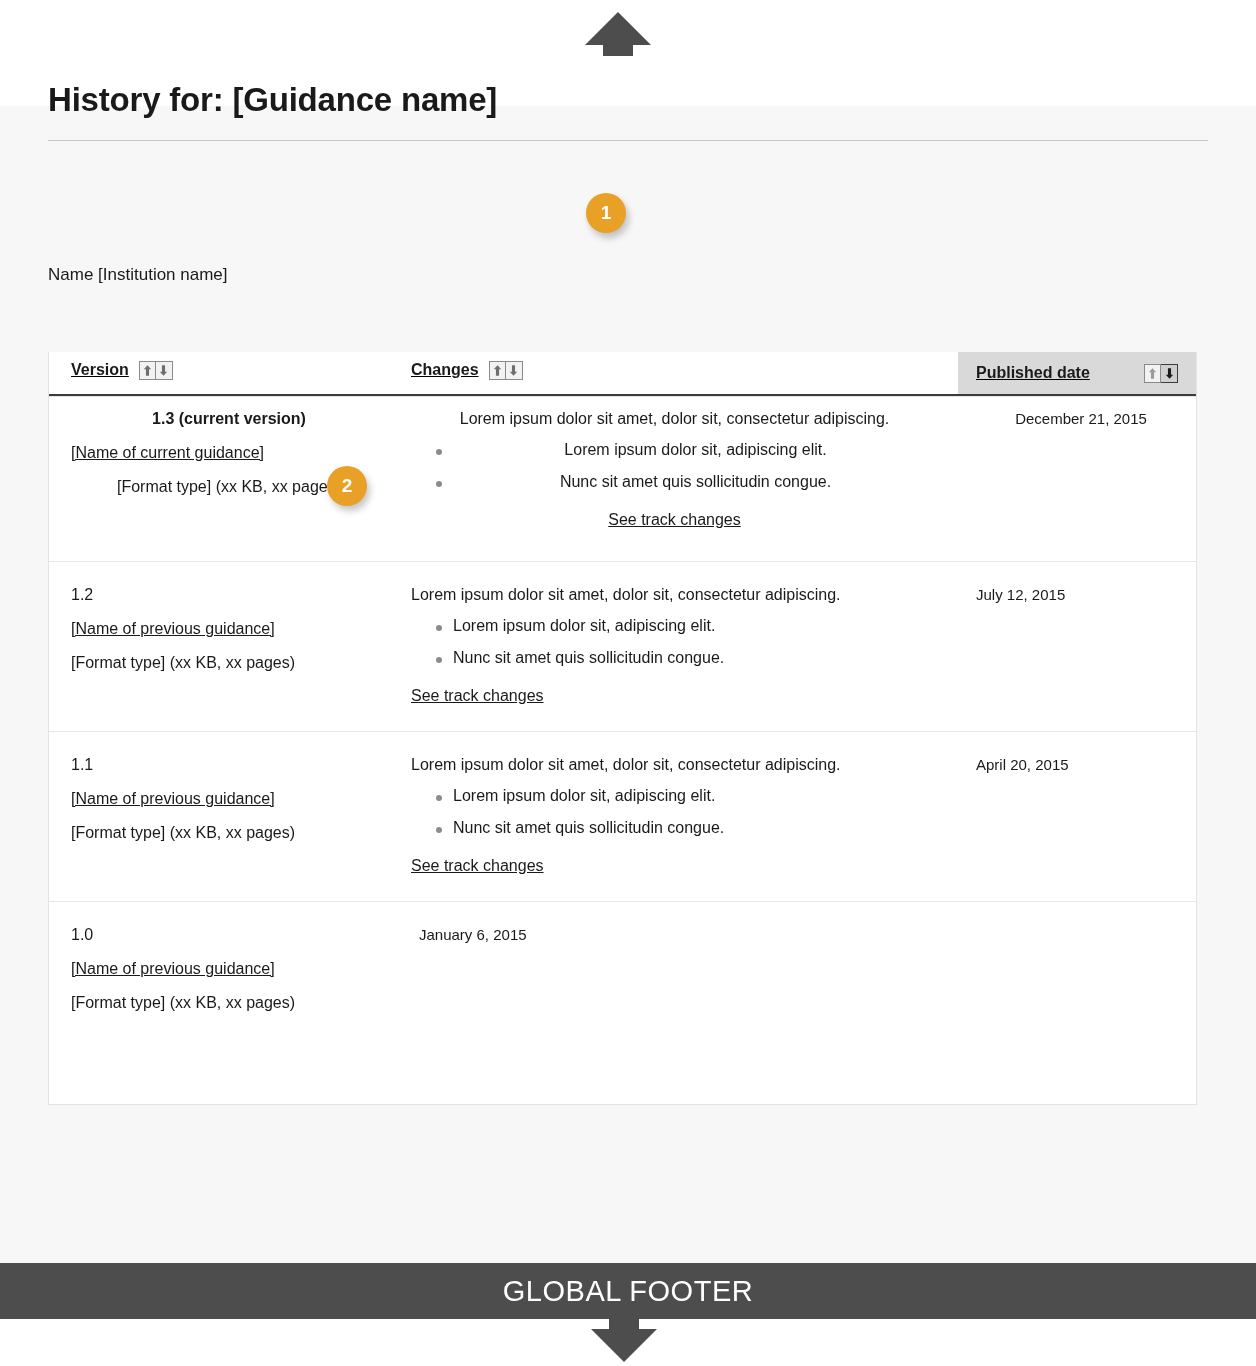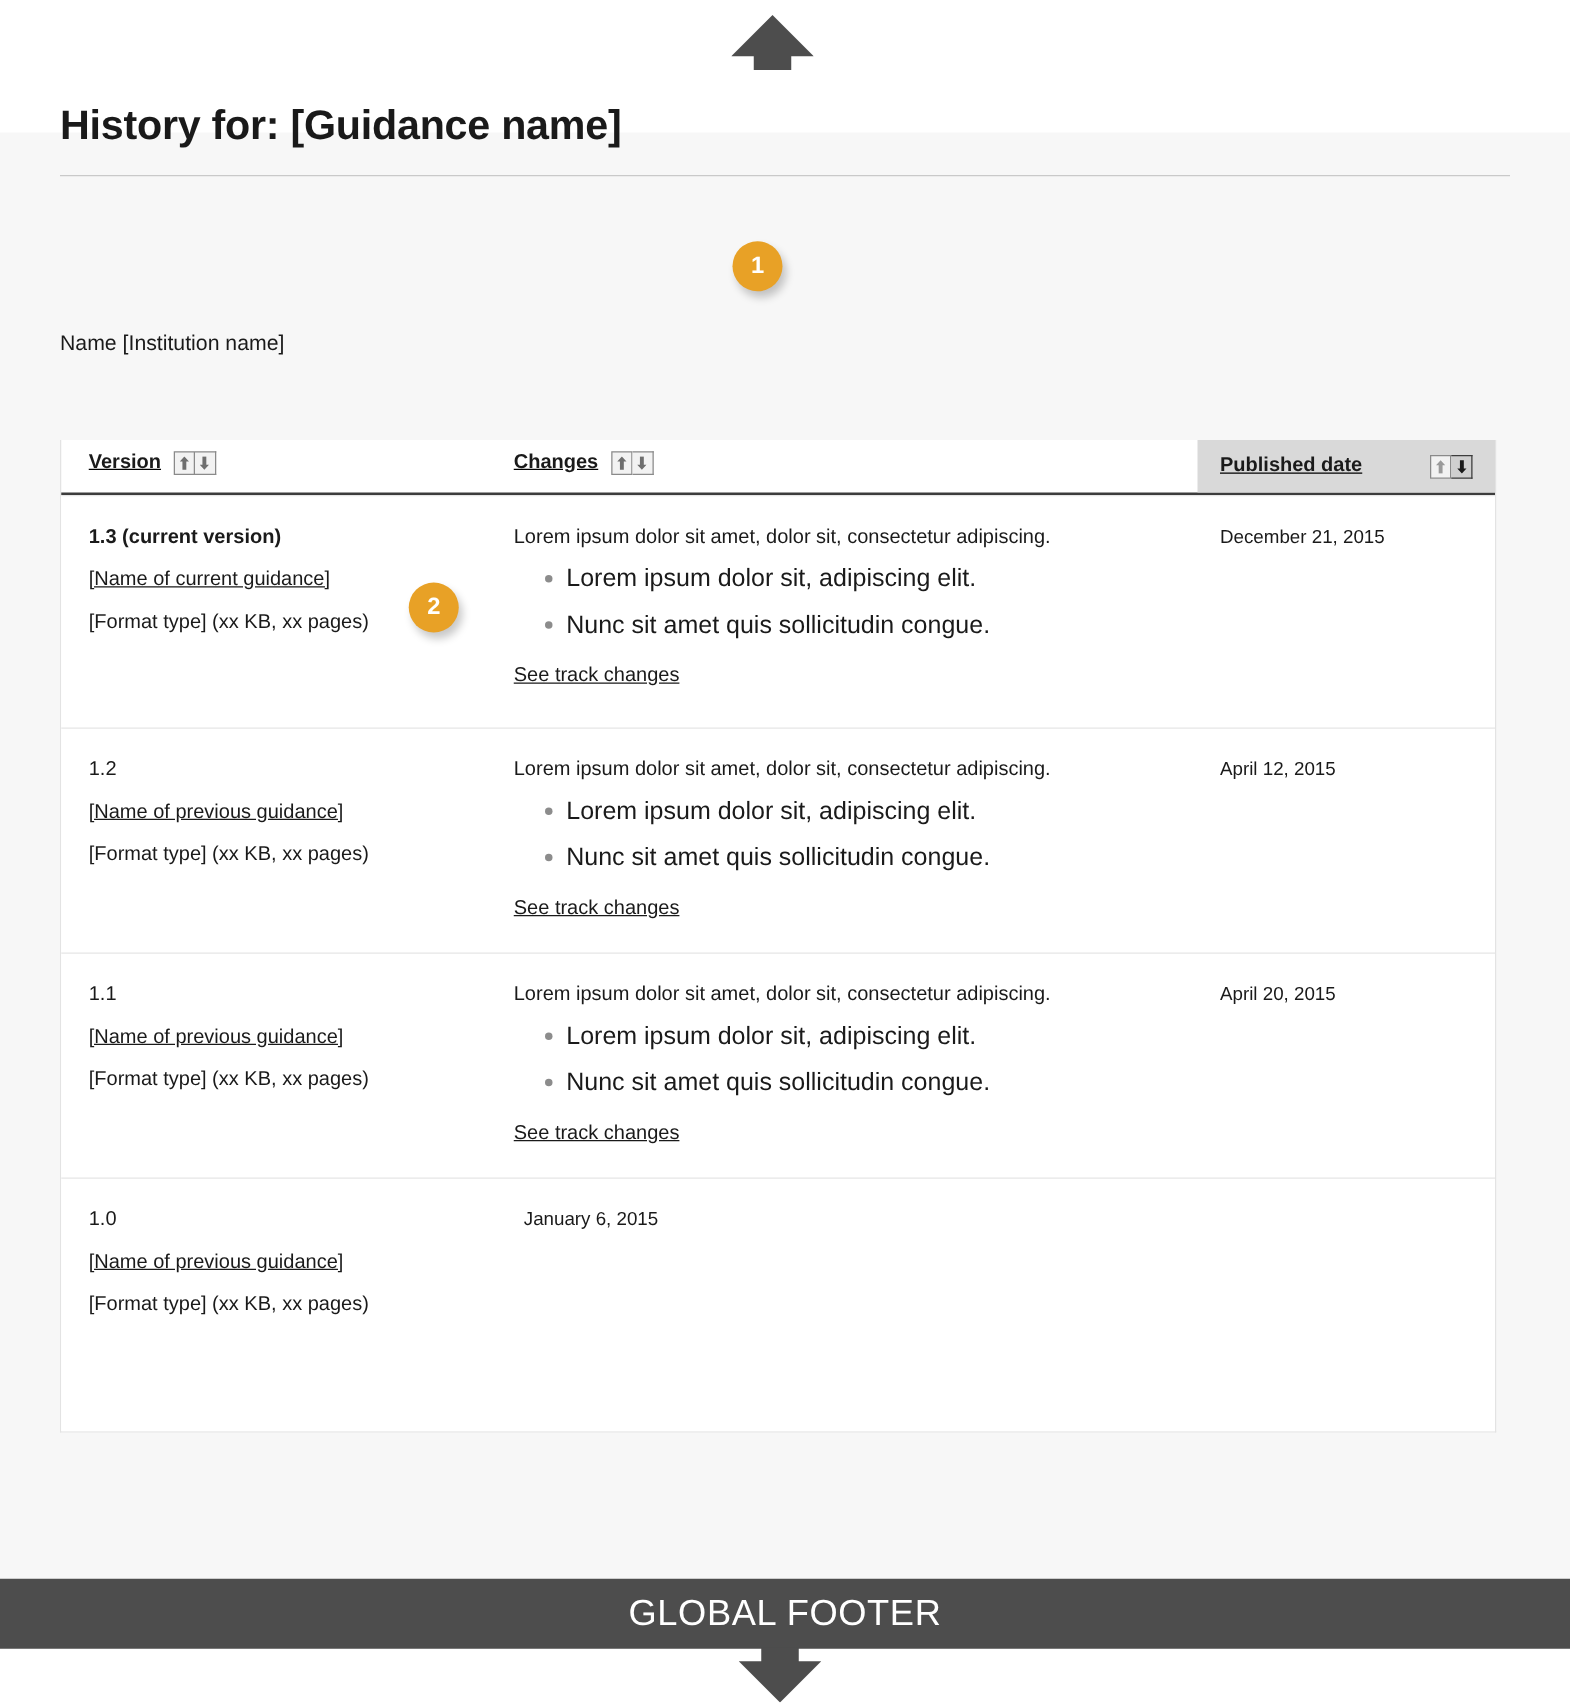--- a/index.html
+++ b/index.html
@@ -193,21 +193,21 @@
     border-top: 1px solid #e6e6e6;
     background: #ffffff;
   }
   .row:first-of-type { border-top: none; }
 
   .cell { padding: 24px 0 26px 0; }
   .c-version { width: 352px; padding-left: 22px; padding-right: 14px; }
   .c-changes { width: 557px; padding-left: 10px; padding-right: 20px; }
   .c-date    { width: 238px; padding-left: 18px; padding-right: 10px; }
 
-  .row-1 .cell { padding-top: 24px; padding-bottom: 32px; }
+  .row-1 .cell { padding-top: 13px; padding-bottom: 32px; text-align: center; }
   .row-4 .cell { padding-bottom: 92px; }
 
   .version-num {
     font-size: 16px;
     color: #1a1a1a;
     margin-bottom: 16px;
     white-space: nowrap;
   }
   .version-num.current { font-weight: bold; }
 
@@ -230,21 +230,21 @@
     color: #1a1a1a;
     margin-bottom: 13px;
   }
   .changes-list {
     list-style: none;
     margin: 0 0 16px 0;
     padding: 0;
   }
   .changes-list li {
     position: relative;
-    font-size: 20px;
+    font-size: 16px;
     color: #1a1a1a;
     padding-left: 42px;
     margin-bottom: 14px;
   }
   .changes-list li::before {
     content: "";
     position: absolute;
     left: 25px;
     top: 8px;
     width: 6px;
@@ -372,21 +372,21 @@
       </div>
       <div class="cell c-changes">
         <div class="changes-lead">Lorem ipsum dolor sit amet, dolor sit, consectetur adipiscing.</div>
         <ul class="changes-list">
           <li>Lorem ipsum dolor sit, adipiscing elit.</li>
           <li>Nunc sit amet quis  sollicitudin congue.</li>
         </ul>
         <a class="track-link">See track changes</a>
       </div>
       <div class="cell c-date">
-        <div class="date-text">April 12, 2015</div>
+        <div class="date-text">July 12, 2015</div>
       </div>
     </div>
 
     <div class="row row-3">
       <div class="cell c-version">
         <div class="version-num">1.1</div>
         <a class="doc-link">[Name of previous guidance]</a>
         <div class="doc-meta">[Format type] (xx KB, xx pages)</div>
       </div>
       <div class="cell c-changes">

